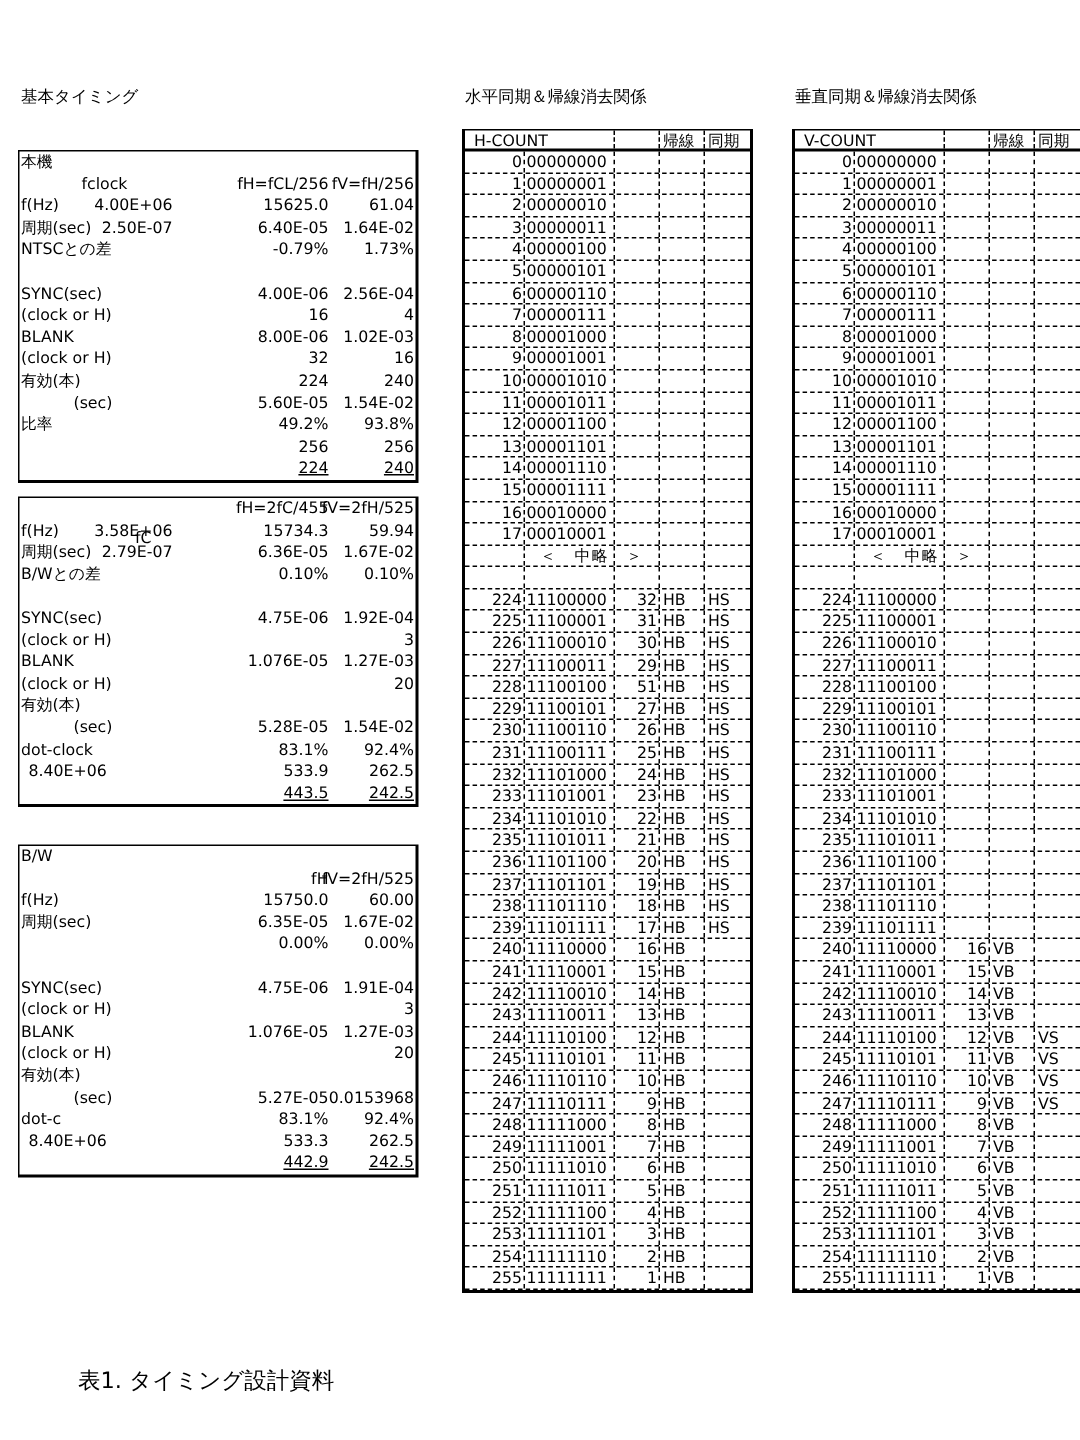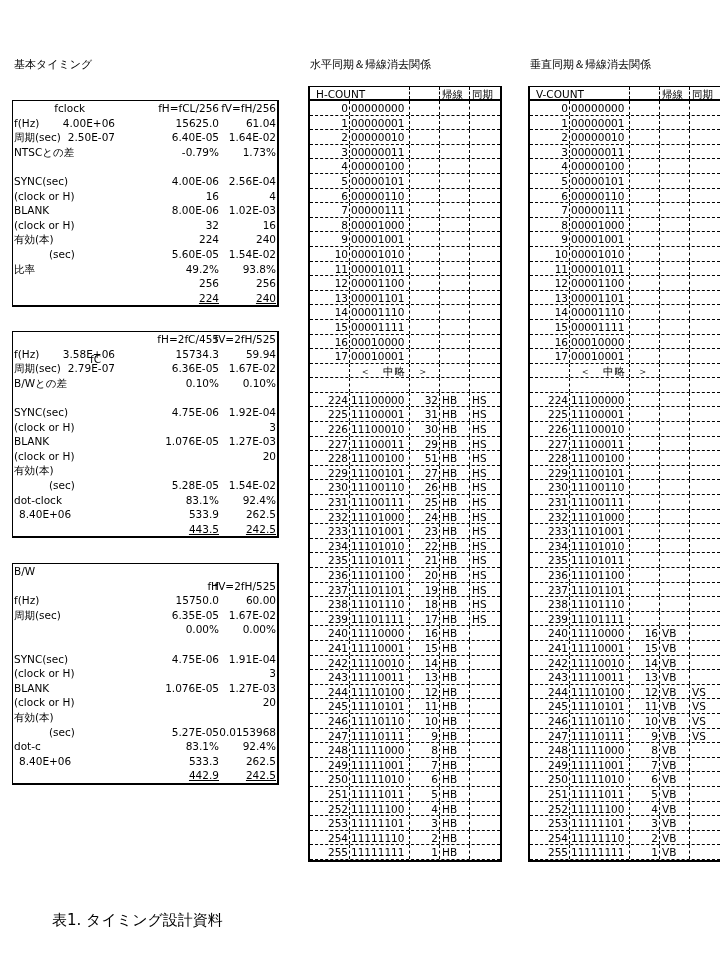--- a/index.html
+++ b/index.html
@@ -32,20 +32,23 @@
 </style>
 </head>
 <body>
 
 <div class="sec-title" style="left:14px;">基本タイミング</div>
 <div class="sec-title" style="left:310px;">水平同期＆帰線消去関係</div>
 <div class="sec-title" style="left:530px;">垂直同期＆帰線消去関係</div>
 
 <div class="box" id="box-main" style="top:100px;">
     <div class="brow">
+      <span class="c0">本機</span>
+    </div>
+    <div class="brow">
       <span class="c0"></span>
       <span class="c1" style="right: 192px;">fclock</span>
       <span class="c2">fH=fCL/256</span>
       <span class="c3">fV=fH/256</span>
     </div>
     <div class="brow">
       <span class="c0">f(Hz)</span>
       <span class="c1">4.00E+06</span>
       <span class="c2">15625.0</span>
       <span class="c3">61.04</span>

